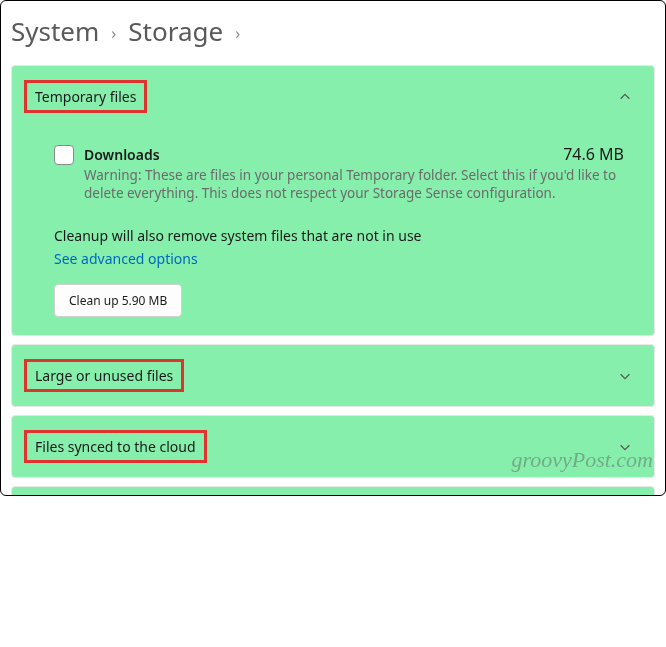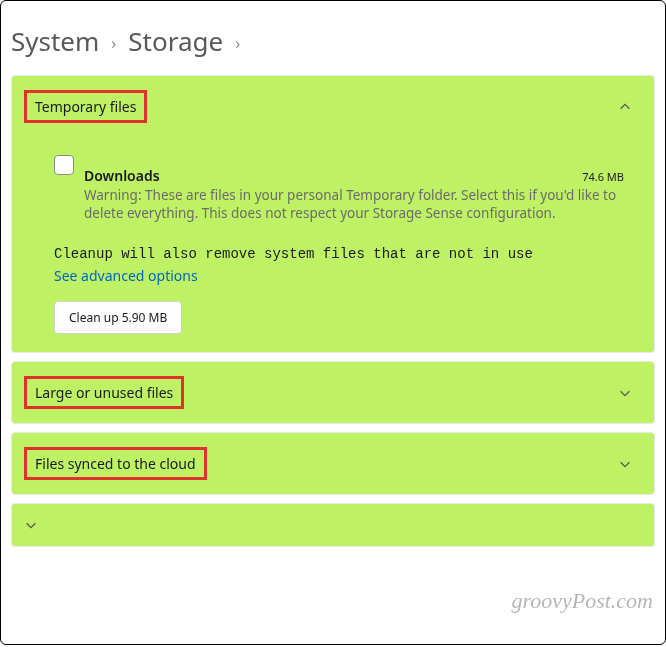--- a/index.html
+++ b/index.html
@@ -5,24 +5,24 @@
   * { box-sizing: border-box; }
   html, body {
     margin: 0; padding: 0;
     font-family: "Segoe UI", system-ui, -apple-system, sans-serif;
     background: #fff;
     color: #1a1a1a;
     font-size: 14px;
   }
   .window {
     width: 666px;
-    height: 645px;
+    height: 496px;
     border: 1px solid #000;
     border-radius: 6px;
-    padding: 20px 10px 10px 10px;
+    padding: 10px 10px 10px 10px;
     position: relative;
     overflow: hidden;
   }
   .breadcrumbs {
     display: flex;
     align-items: baseline;
     gap: 12px;
     font-size: 26px;
     font-weight: 400;
     color: #5a5a5a;
@@ -34,21 +34,21 @@
     position: relative;
     top: -2px;
   }
   .breadcrumbs .current {
     color: #1a1a1a;
     font-weight: 600;
   }
   .panel {
     border: 1px solid #e8e8e8;
     border-radius: 4px;
-    background: #bef264;
+    background: #86efac;
     margin-bottom: 8px;
   }
   .panel-header {
     display: flex;
     align-items: center;
     justify-content: space-between;
     padding: 14px 22px 14px 12px;
     cursor: pointer;
   }
   .panel-title-wrap {
@@ -108,32 +108,31 @@
     transform: rotate(45deg) translate(-1px,-1px);
   }
   .item-text { flex: 1; }
   .item-title-line {
     display: flex;
     justify-content: space-between;
     align-items: baseline;
     gap: 12px;
   }
   .item-title { font-weight: 600; font-size: 14px; }
-  .item-size { font-size: 11px; color: #1a1a1a; white-space: nowrap; margin-top: 16px; }
+  .item-size { font-size: 16px; color: #1a1a1a; white-space: nowrap; }
   .item-desc {
     font-size: 13.5px;
     color: #6b6b6b;
     line-height: 1.35;
     margin-top: 1px;
   }
   .note {
     font-size: 14px;
     color: #1a1a1a;
     margin: 14px 0 2px 12px;
-    font-family: Liberation Mono, monospace;
   }
   .link {
     font-size: 14px;
     color: #0067c0;
     margin: 2px 0 16px 12px;
     cursor: pointer;
     display: inline-block;
   }
   .btn {
     display: inline-block;
@@ -141,21 +140,21 @@
     border: 1px solid #d0d0d0;
     border-radius: 4px;
     background: #fdfdfd;
     font-size: 12px;
     cursor: pointer;
     margin-left: 12px;
   }
   .watermark {
     position: absolute;
     right: 12px;
-    bottom: 30px;
+    bottom: 22px;
     font-family: Georgia, "Times New Roman", serif;
     font-style: italic;
     font-size: 22px;
     color: rgba(90,90,90,0.45);
     pointer-events: none;
   }
 </style>
 </head>
 <body>
 

